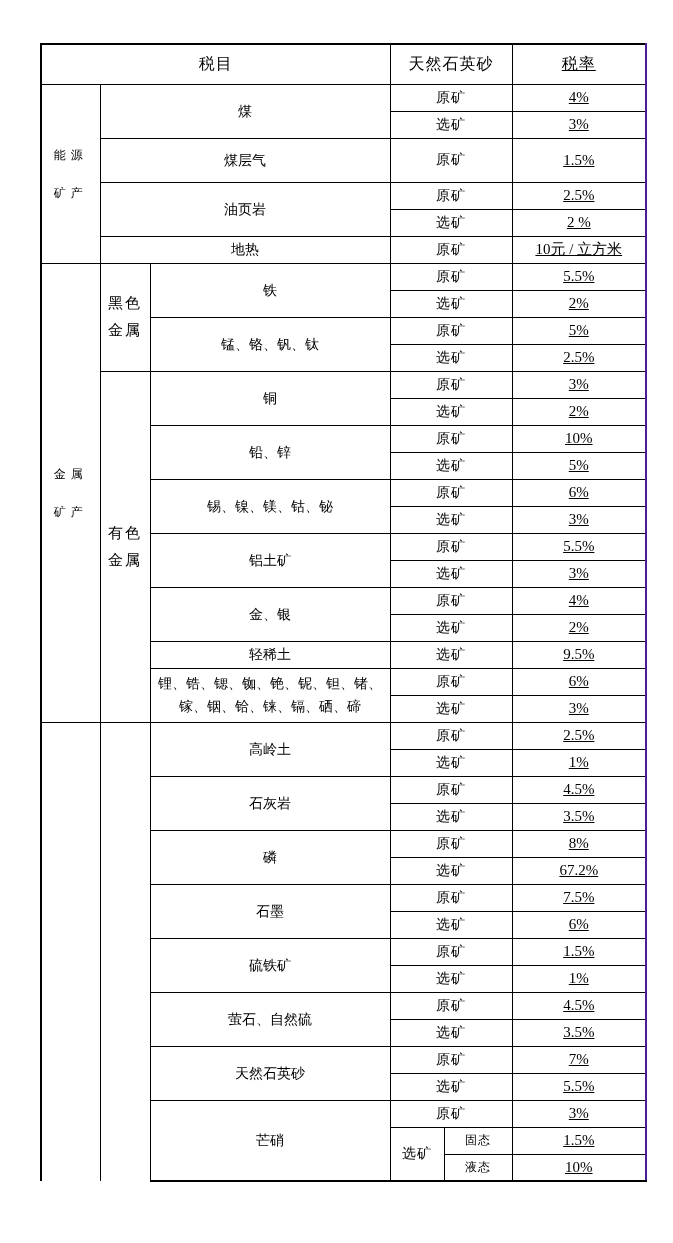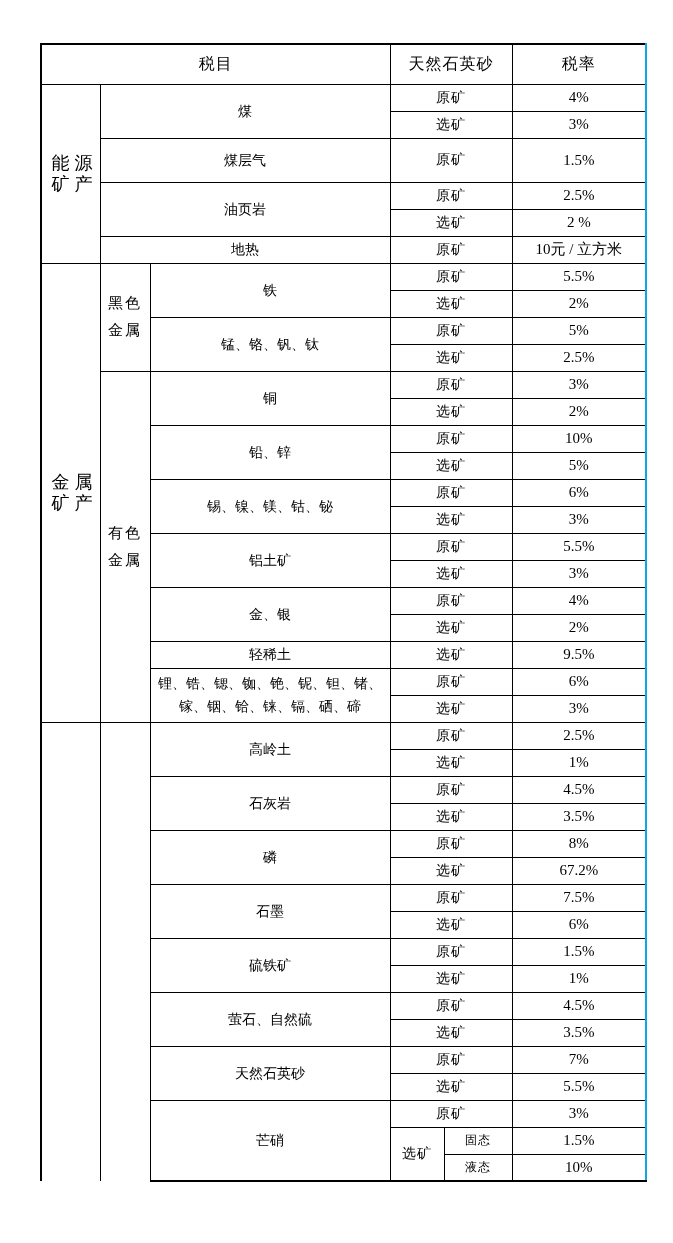--- a/index.html
+++ b/index.html
@@ -18,28 +18,28 @@
   }
   td,th{
     border:1px solid #000;text-align:center;vertical-align:middle;
     padding:0 2px;font-weight:normal;font-size:15px;line-height:1.4;
     overflow:hidden;
   }
   th{font-size:16px;letter-spacing:1px;}
   tr{height:27px;}
   tr.r-head{height:40px;}
   tr.r-tall{height:44px;padding-left:37px;}
-  td.cat{letter-spacing:5px;line-height:21px;white-space:pre-line;font-size:18px;text-align:right;}
+  td.cat{letter-spacing:5px;line-height:38px;white-space:pre-line;font-size:12px;}
   td.sub{letter-spacing:2px;line-height:27px;white-space:pre-line;font-size:15px;}
   td.item{font-size:14px;line-height:23px;}
   td.obj{font-size:14px;letter-spacing:1px;margin-left:40px;}
   td.state{font-size:12px;letter-spacing:1px;}
   td.rate{font-size:15px;}
   .bl{border-left:2px solid #000;}
-  .br{border-right:2px solid #0ea5e9;}
+  .br{border-right:2px solid #4c1d95;text-decoration:underline;}
   .bt{border-top:2px solid #000;}
   .bb{border-bottom:2px solid #000;}
   .nbb{border-bottom:none;}
 </style>
 </head>
 <body>
 
 <div class="page">
 
 

